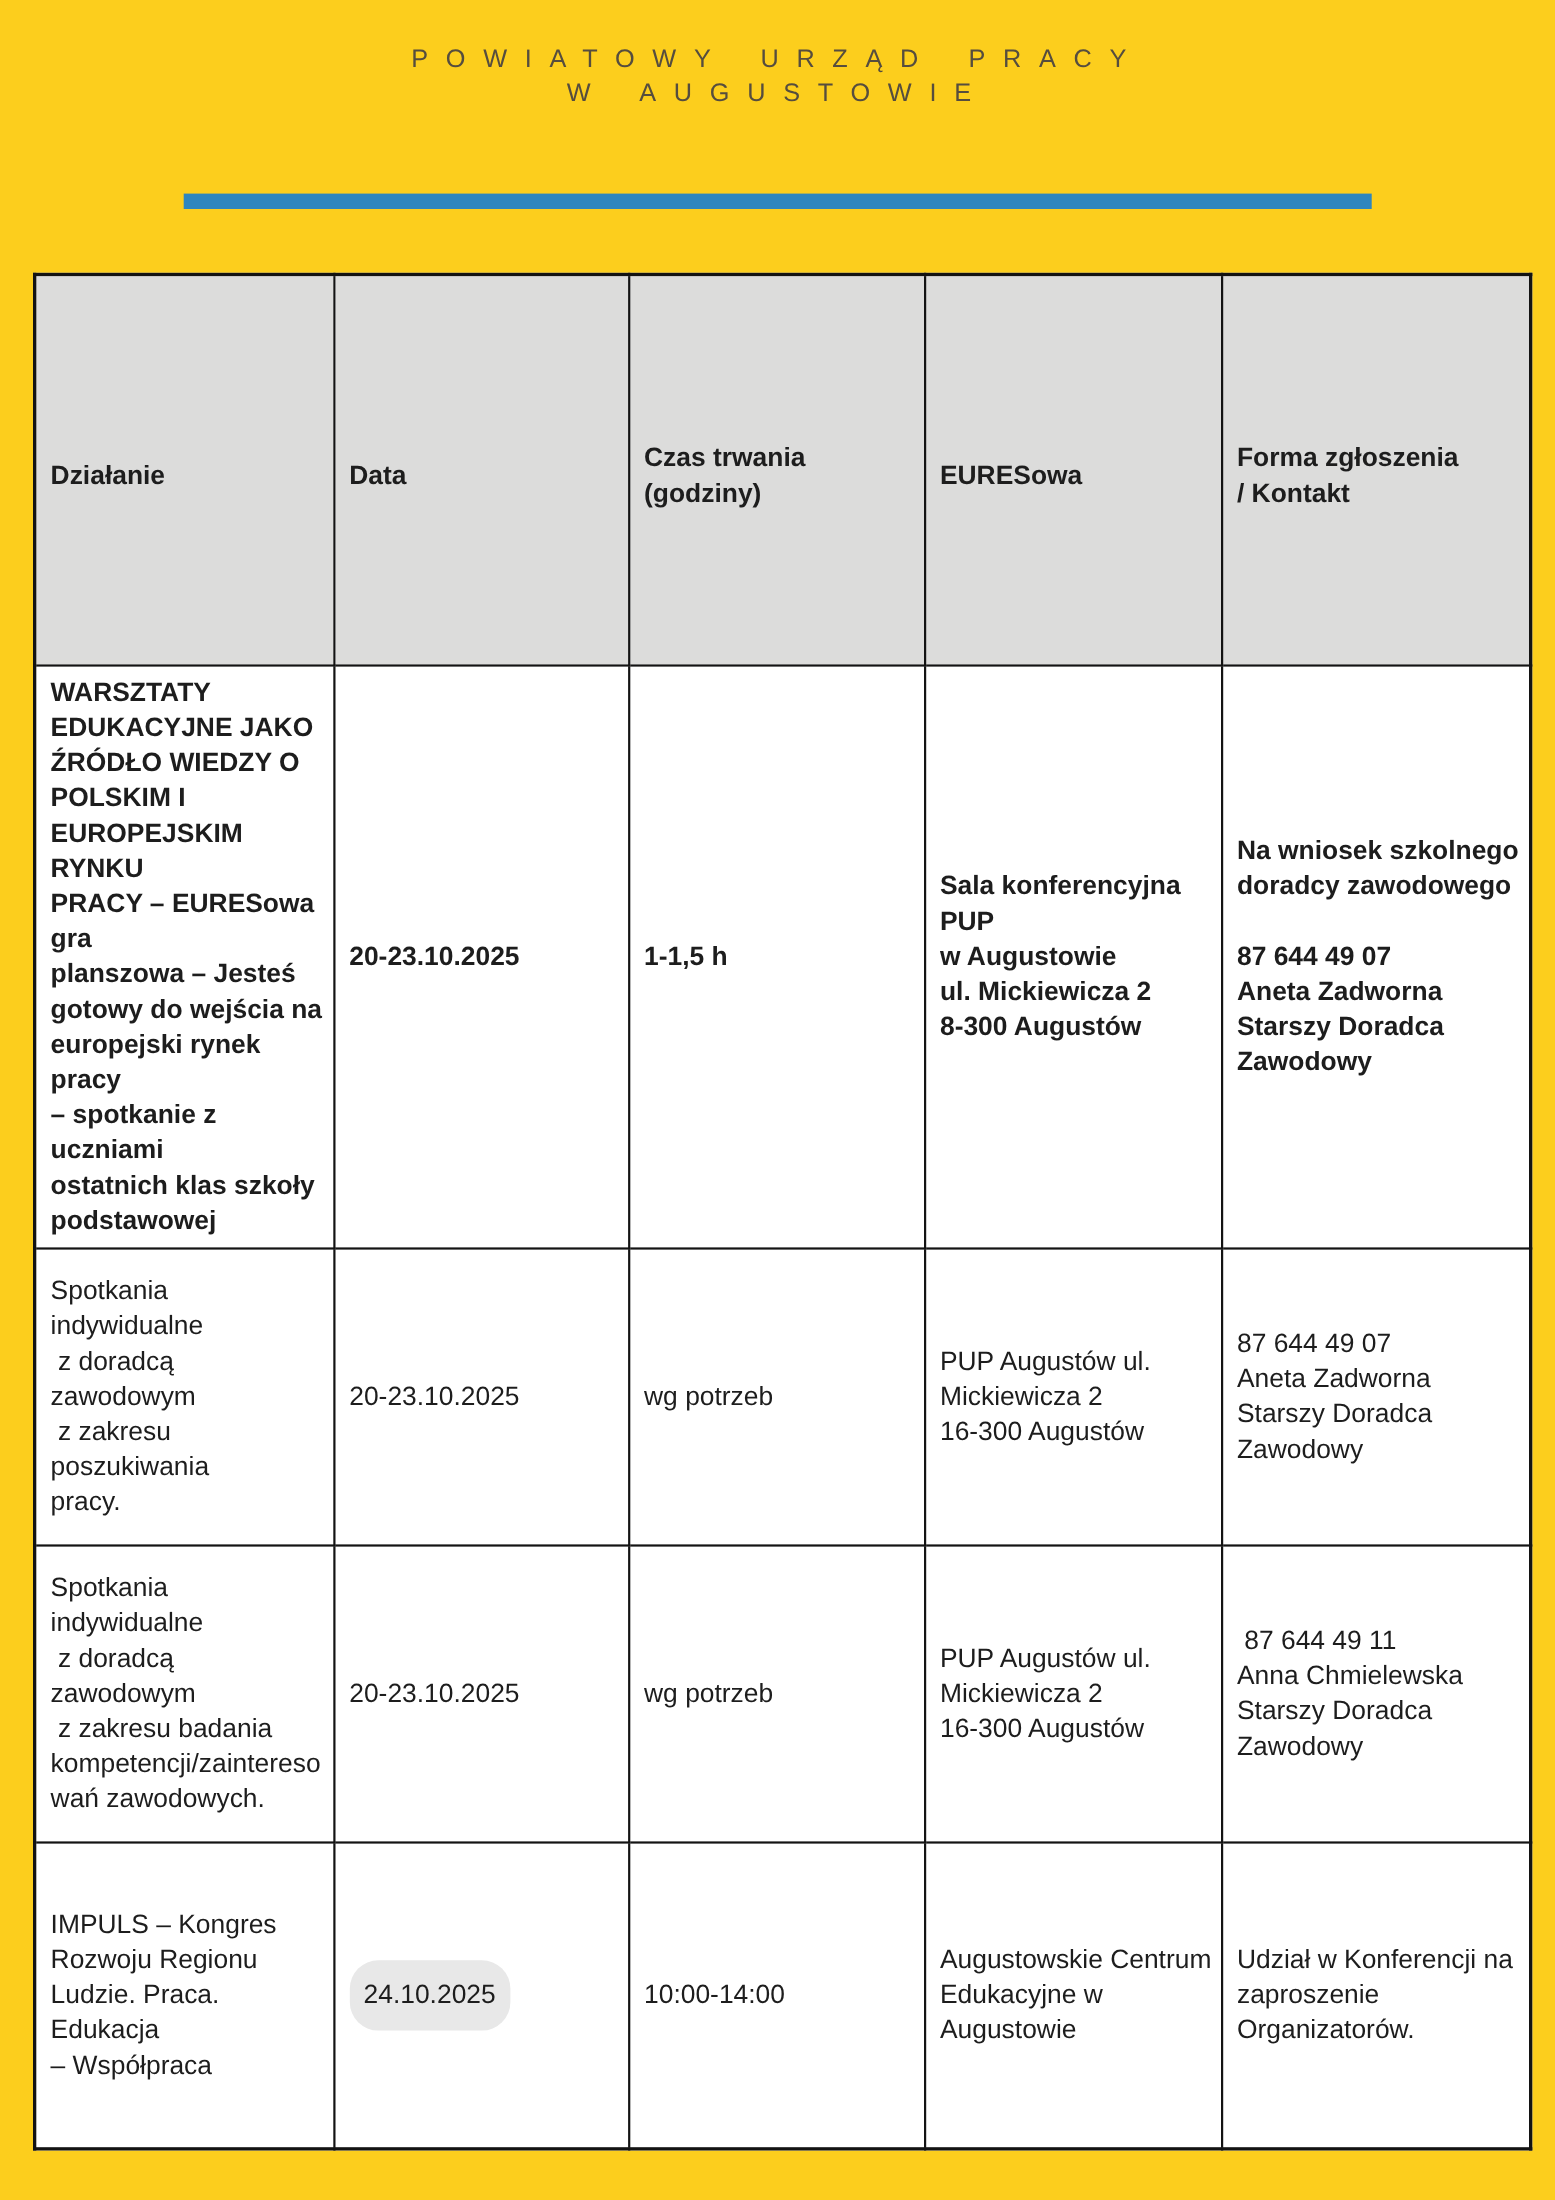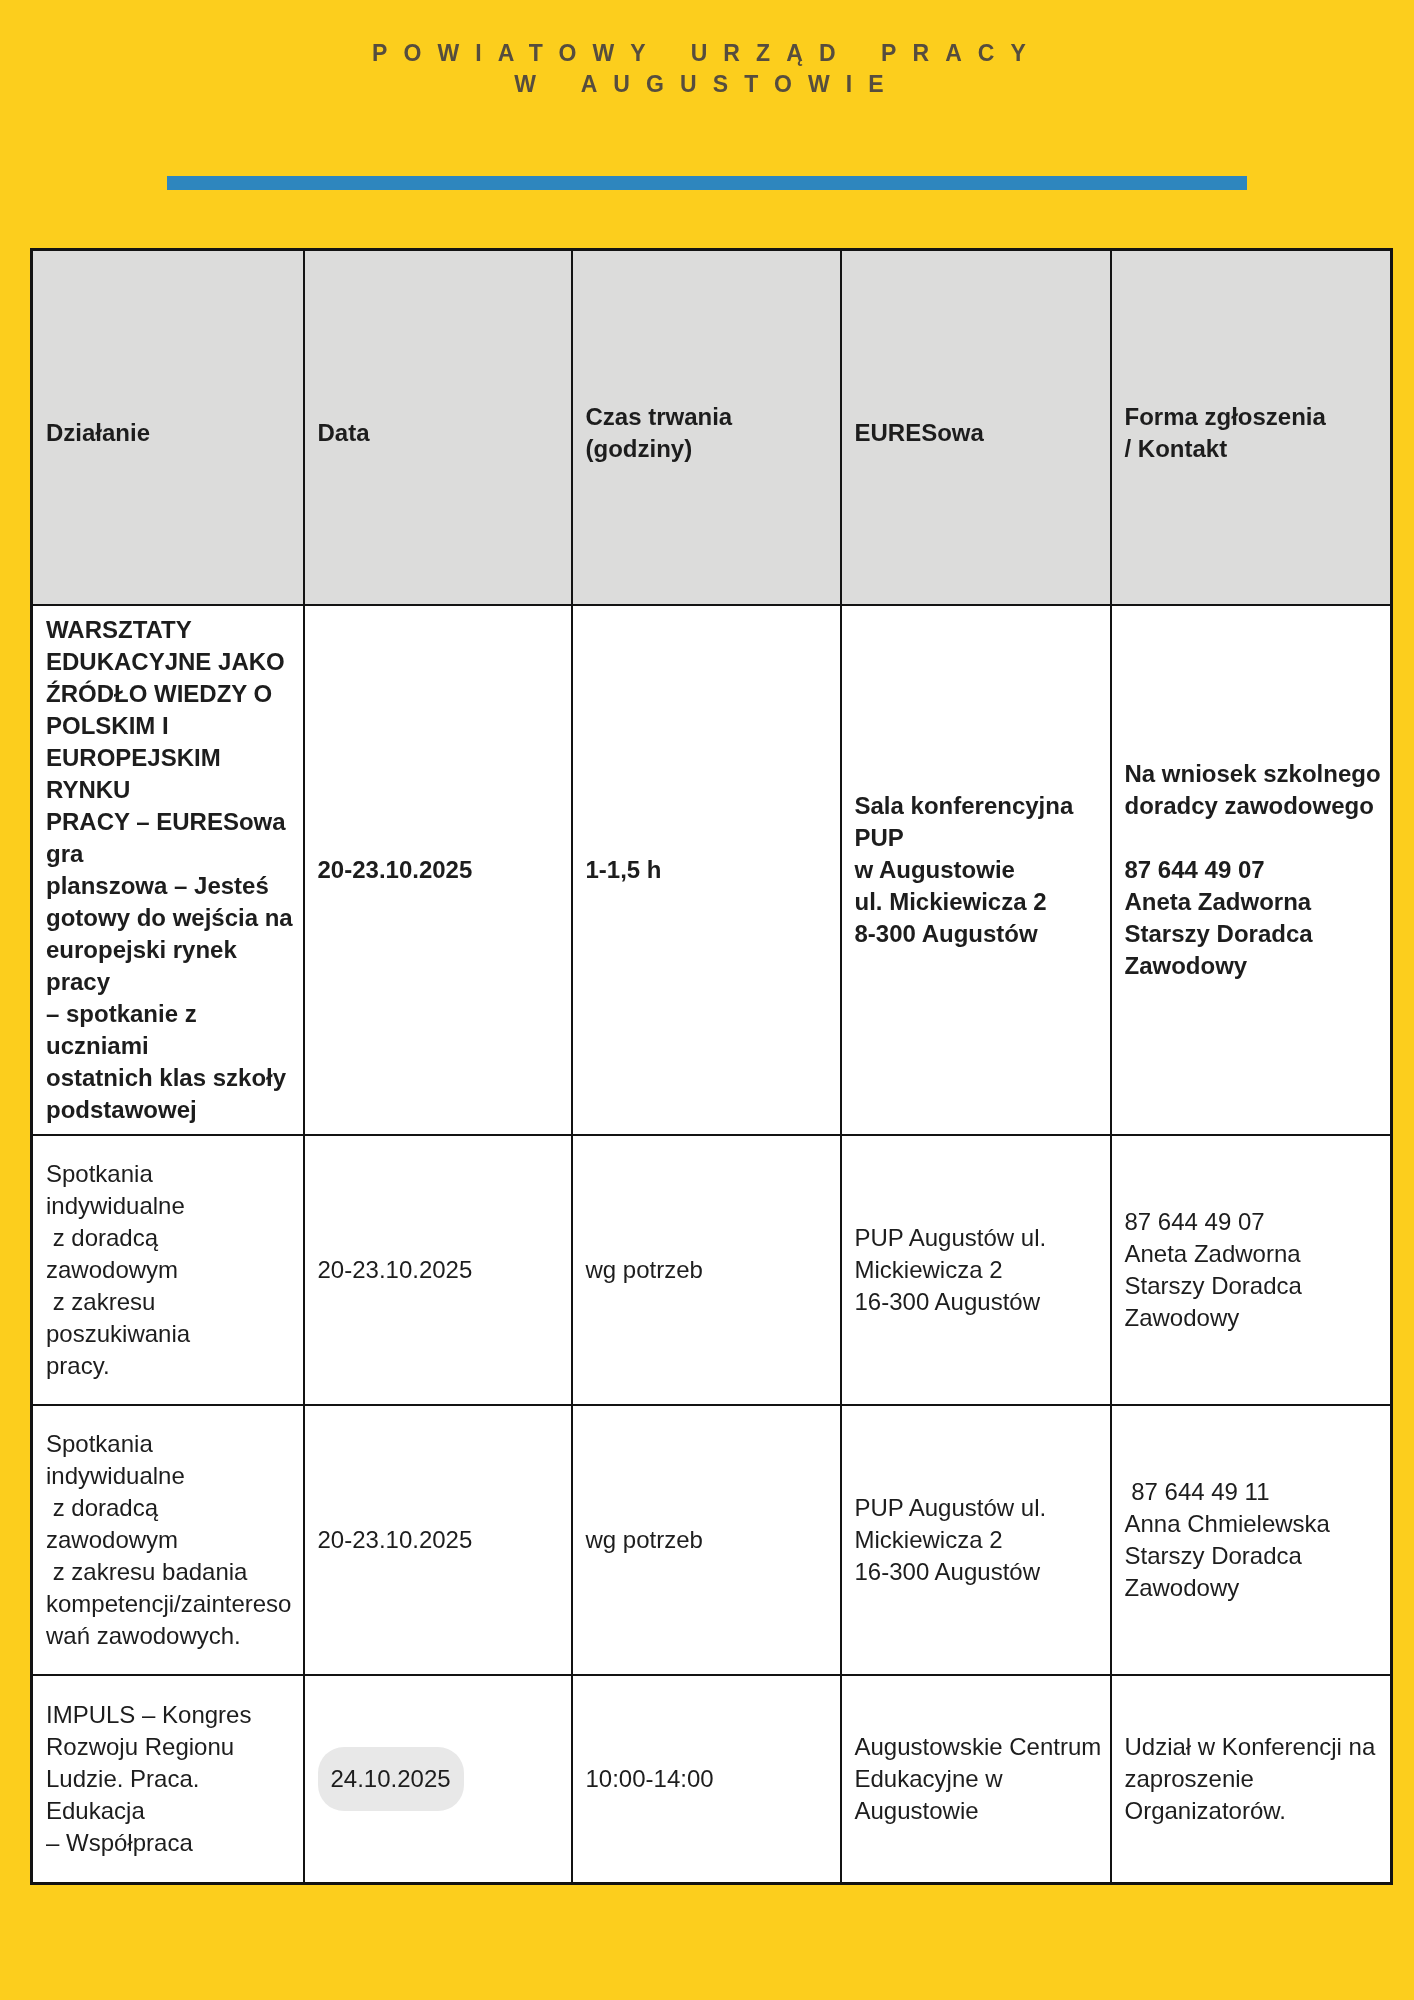--- a/index.html
+++ b/index.html
@@ -13,21 +13,21 @@
     font-family: "Liberation Sans", sans-serif;
     overflow: hidden;
   }
   
   .letterhead {
     padding-top: 38px;
     text-align: center;
   }
   .letterhead-line {
     font-size: 23px;
-    font-weight: bold;
+    font-weight: normal;
     line-height: 31px;
     letter-spacing: 0.70em;
     word-spacing: 0.30em;
     color: #564D3E;
     white-space: nowrap;
   }
   .accent-divider {
     width: 1080px;
     height: 14px;
     background: #2E86BE;
@@ -60,21 +60,21 @@
   table.schedule thead th {
     background: #DCDCDB;
     font-weight: bold;
     vertical-align: middle;
     padding-top: 20px;
   }
   tr.header-row   { height: 355px; }
   tr.row-0        { height: 391px; font-weight: bold; }
   tr.row-1        { height: 270px; }
   tr.row-2        { height: 270px; }
-  tr.row-3        { height: 209px; }
+  tr.row-3        { height: 279px; }
   .pill {
     display: inline-block;
     background: #E8E8E8;
     border-radius: 26px;
     padding: 16px 13px;
   }
 </style>
 </head>
 <body>
 

